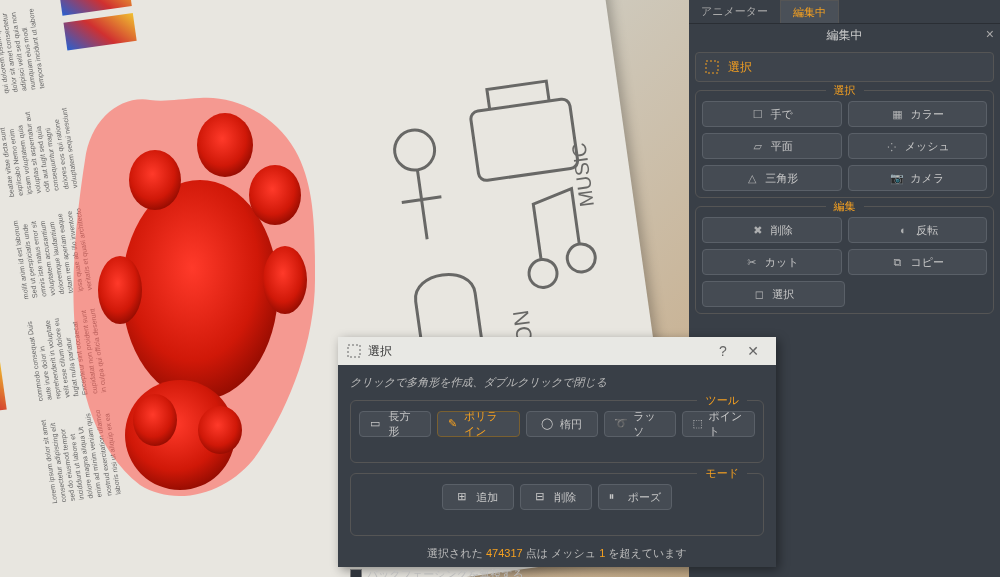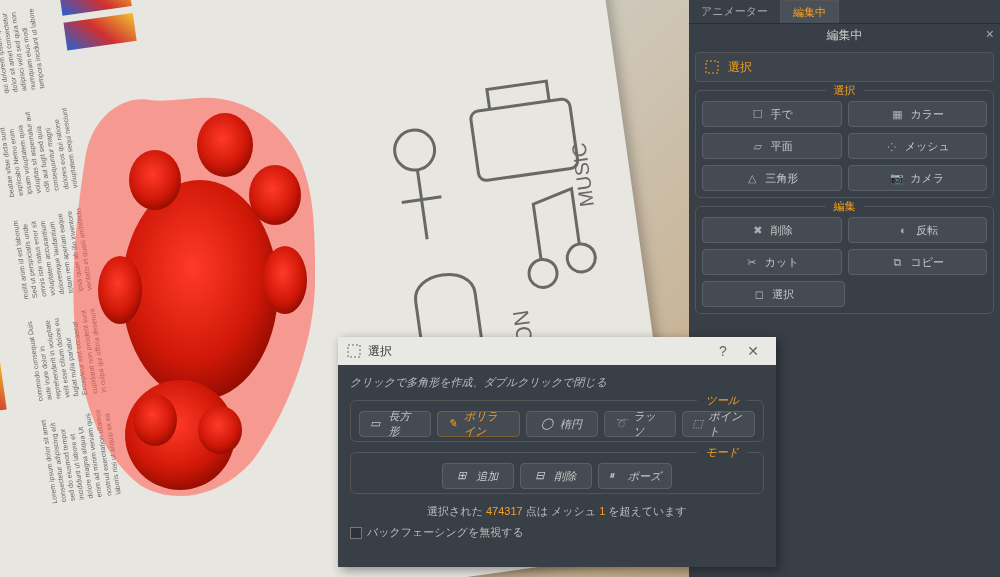--- a/index.html
+++ b/index.html
@@ -71,21 +71,21 @@
   box-shadow: 3px 3px 10px rgba(0,0,0,0.4);
 }
 .dlg-titlebar { height:28px; background:#e8e8e4; display:flex; align-items:center; padding:0 8px; color:#333; }
 .dlg-titlebar .dlg-icon { width:16px; height:16px; margin-right:6px; }
 .dlg-titlebar .dlg-title { flex:1; font-size:12px; color:#333; }
 .dlg-titlebar .dlg-help, .dlg-titlebar .dlg-close { width:30px; text-align:center; color:#666; cursor:pointer; font-size:14px; }
 
 .dlg-body { padding:10px 12px; }
 .dlg-hint { font-size:11px; color:#bbb; margin-bottom:10px;font-style:italic; }
 
-.dlg-group { border:1px solid #555; border-radius:6px; padding:10px 8px 4px; position:relative; margin-bottom:10px;font-style:italic; }
+.dlg-group { border:1px solid #555; border-radius:6px; padding:10px 8px 25px; position:relative; margin-bottom:10px; }
 .dlg-group-title { position:absolute; top:-8px; right:16px; background:#393f47; padding:0 8px; color:#f5a020; font-size:11px; }
 .dlg-btn-row { display:flex; gap:6px; justify-content:center; }
 .tool-btn {
   height:26px; min-width:72px; padding:0 10px;
   border:1px solid #5a6068; border-radius:4px;
   background:#454b53; color:#c8c8c8; font-size:11px;
   display:flex; align-items:center; justify-content:center; gap:5px;
   cursor:pointer;
 }
 .tool-btn.active { color:#f5a020; border-color:#7a6030; }

